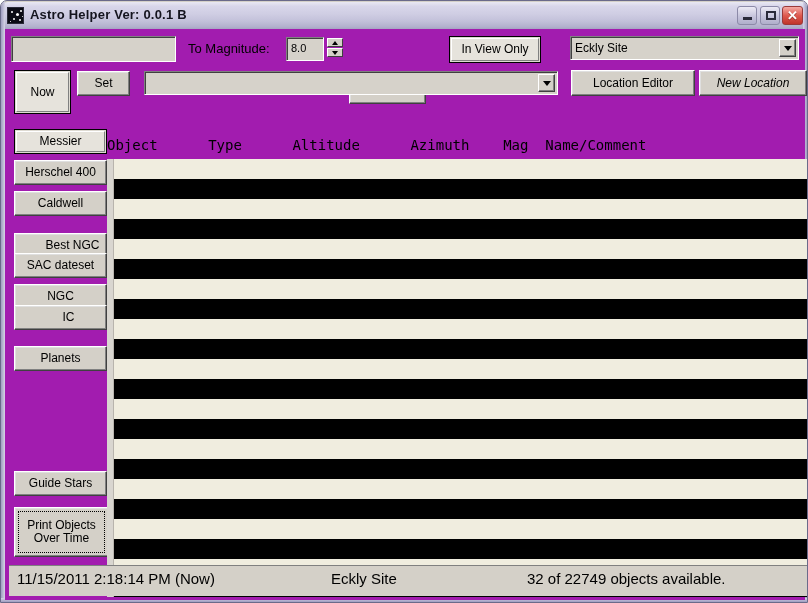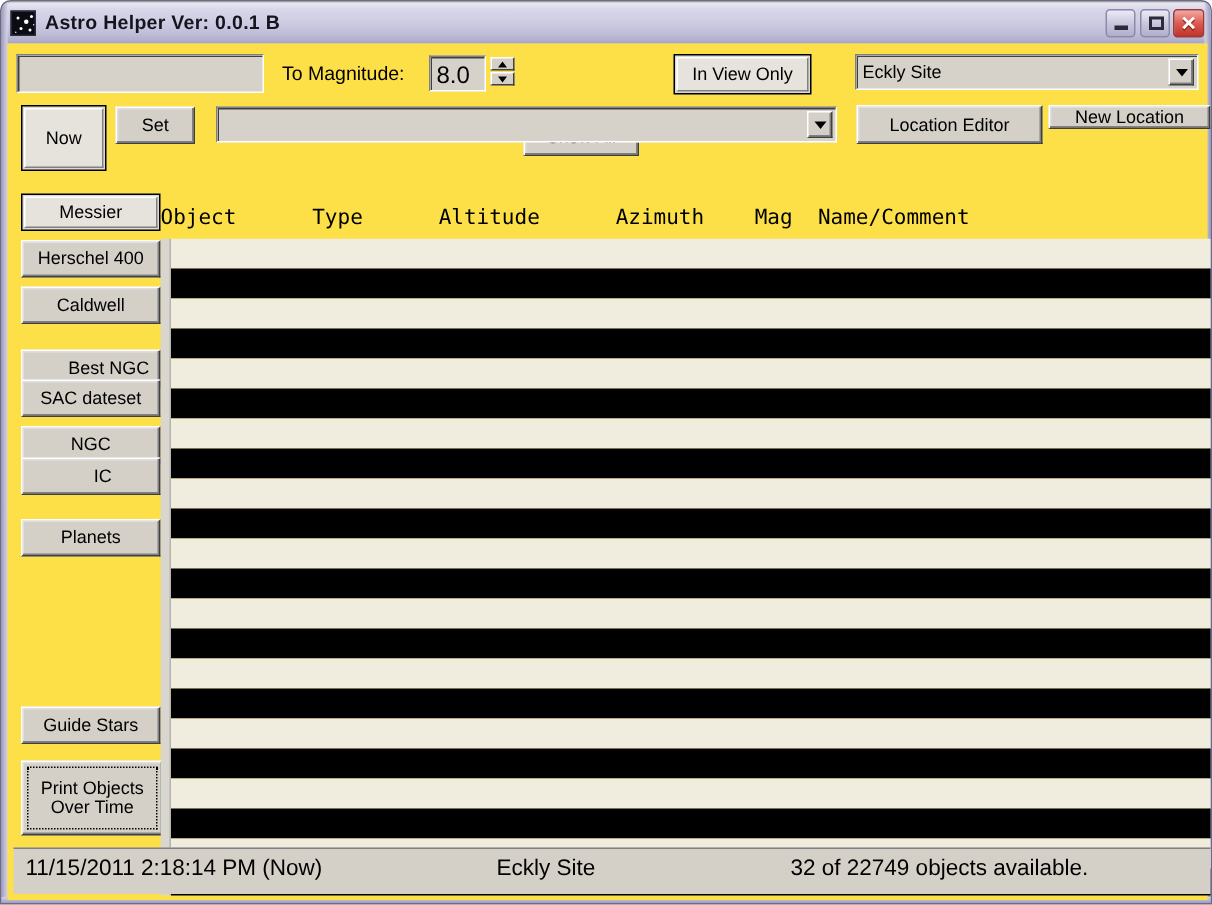--- a/index.html
+++ b/index.html
@@ -88,21 +88,21 @@
     border:2px solid #2a2a3a; box-sizing:border-box;
   }
   #btn-close .sysglyph { color:#ffffff; font-size:13px; font-weight:bold;
                          text-shadow: 0 1px 0 #8e2b22; }
 
   
   #client {
     position: absolute;
     left: 4px; top: 28px;
     width: 800px; height: 571px;
-    background: #fde047;
+    background: #a21caf;
   }
 
   
   .btn {
     position: absolute;
     box-sizing: border-box;
     background: #d4d0c8;
     border-top: 1px solid #ffffff;
     border-left: 1px solid #ffffff;
     border-right: 1px solid #404040;
@@ -310,21 +310,21 @@
 
   <div id="client">
 
     <div class="sunken" style="left:6px; top:7px; width:165px; height:26px;">
       <span style="position:absolute;left:5px;top:5px;font-size:12px;"></span>
     </div>
 
     <div class="lbl" style="left:183px; top:12px; font-size:13px;">To Magnitude:</div>
 
     <div class="sunken" style="left:281px; top:8px; width:38px; height:24px; box-shadow:inset 1px 1px 0 #404040;">
-      <span style="position:absolute;left:4px;top:4px;font-size:16px;">8.0</span>
+      <span style="position:absolute;left:4px;top:4px;font-size:11px;">8.0</span>
     </div>
     <div style="position:absolute;left:320px;top:8px;width:20px;height:24px;">
       <div id="spin-up">
         <span class="caret up"></span>
       </div>
       <div id="spin-dn">
         <span class="caret dn-sm"></span>
       </div>
     </div>
 
@@ -359,21 +359,21 @@
       <span style="font-size:12px;"></span>
       <span class="arrowbtn">
         <span class="caret"></span>
       </span>
     </div>
 
     <div class="btn" style="left:566px; top:41px; width:124px; height:26px;">
       <span>Location Editor</span>
     </div>
 
-    <div class="btn" style="left:694px; top:41px; width:108px; height:16px;">
+    <div class="btn" style="left:694px; top:41px; width:108px; height:26px;font-style:italic;">
       <span>New Location</span>
     </div>
 
     <div id="headers">Object      Type      Altitude      Azimuth    Mag  Name/Comment</div>
 
     <div id="sidebar">
       <div class="btn default sidebtn" style="top:100px;">
         <span class="inner">
             <span>Messier</span>
           </span>

